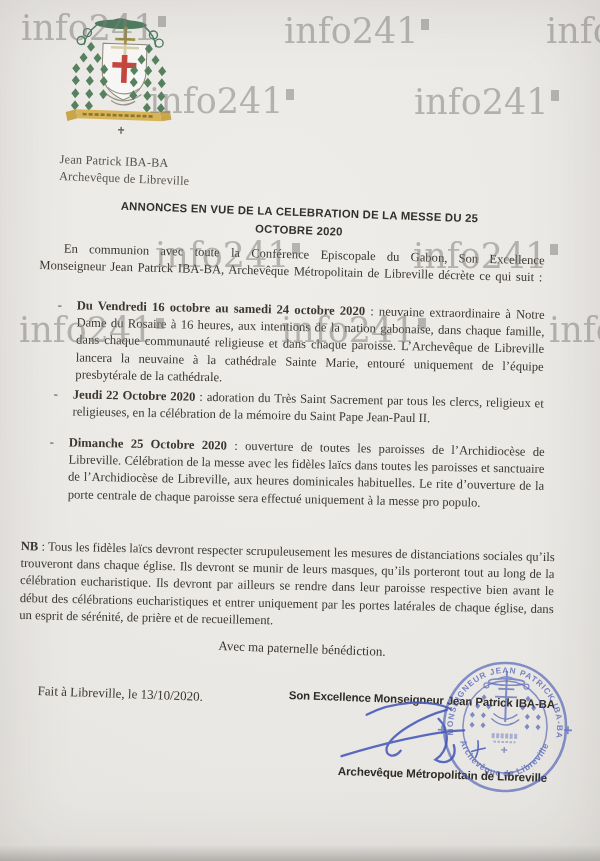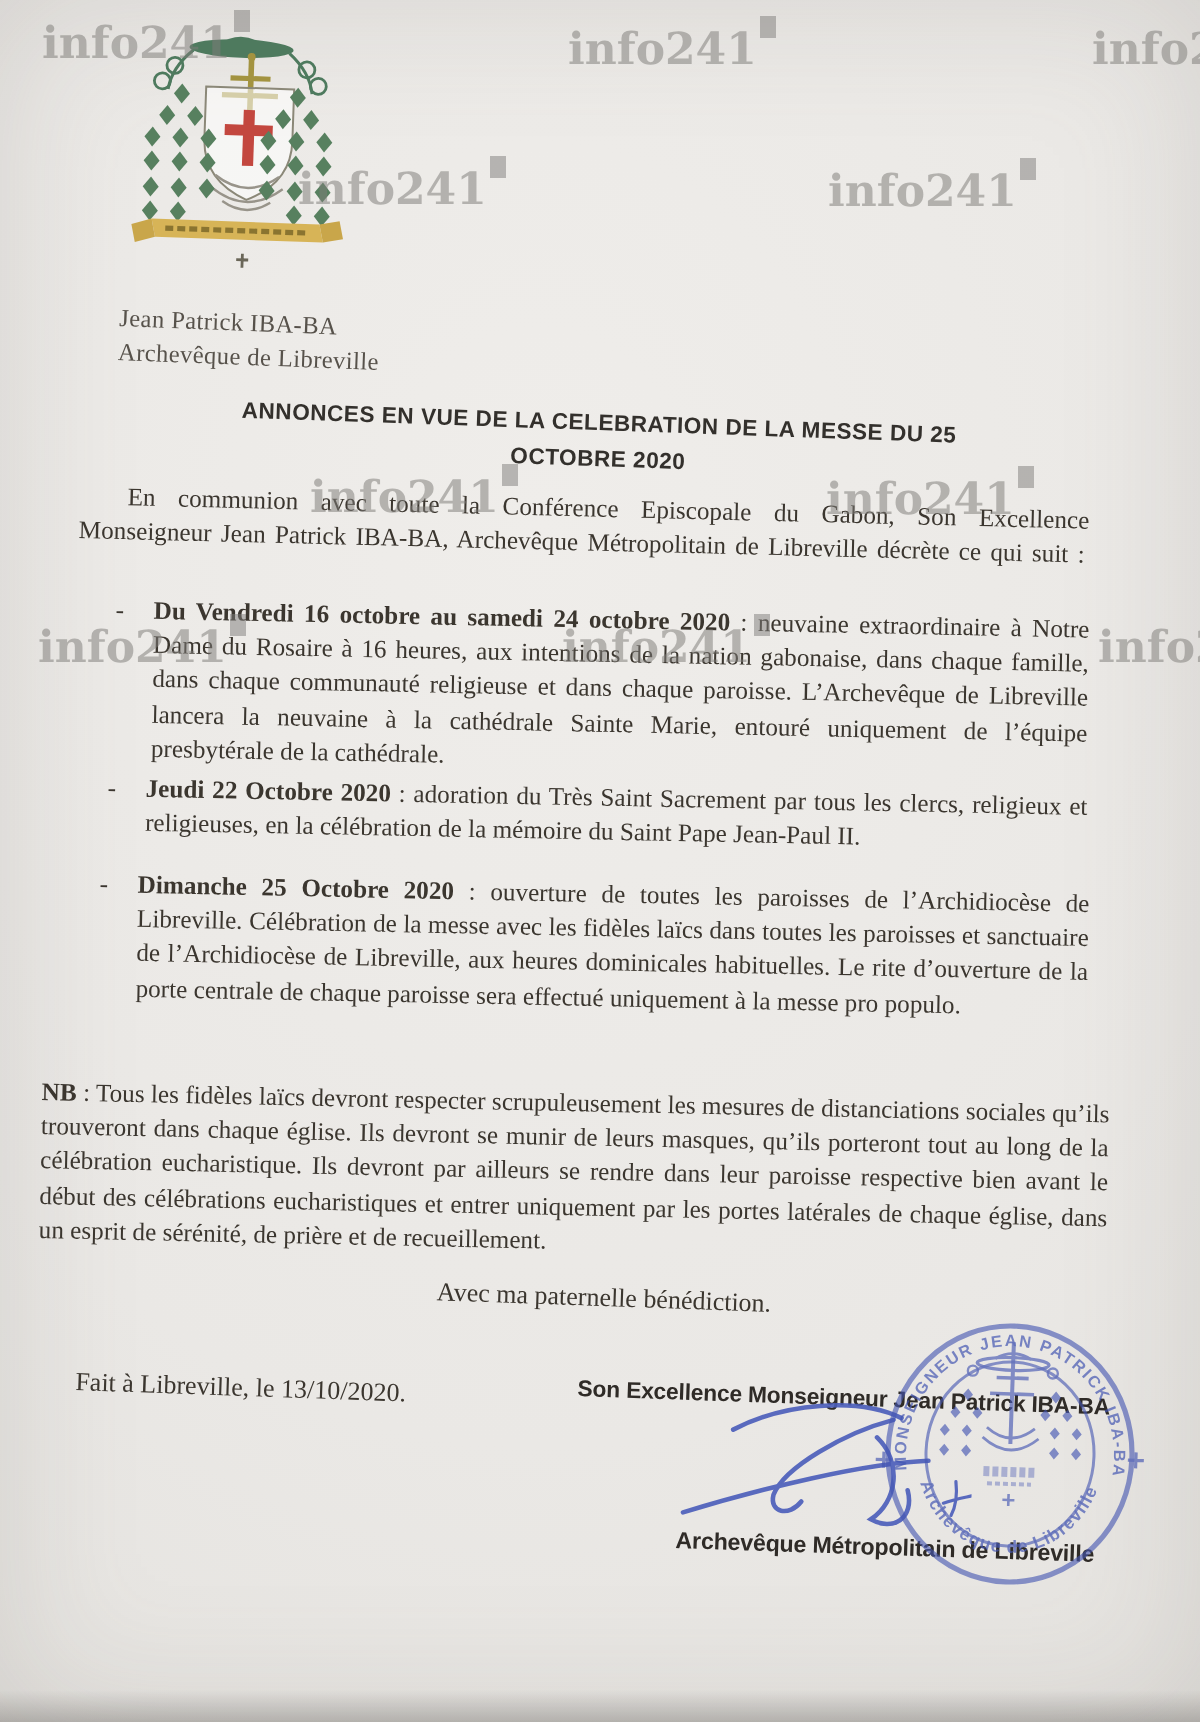--- a/index.html
+++ b/index.html
@@ -14,21 +14,21 @@
     box-shadow:inset 0 0 70px rgba(110,105,98,.18);
   }
   .bottom-shade{
     position:absolute;left:0;right:0;bottom:0;height:16px;z-index:8;
     background:linear-gradient(to bottom, rgba(95,92,88,0), rgba(95,92,88,.33));
     pointer-events:none;
   }
   
   .wm{
     position:absolute;z-index:6;white-space:nowrap;line-height:1;
-    font-family:"DejaVu Serif", serif;font-weight:bold;font-size:22px;
+    font-family:"DejaVu Serif", serif;font-weight:normal;font-size:35px;
     color:rgba(126,124,121,.52);
   }
   .wm .badge{
     display:inline-block;width:8px;height:11px;margin-left:2px;
     background:rgba(126,124,121,.5);transform:translateY(-13px);
   }
   
   .doc{position:absolute;inset:0;z-index:2;color:#3b362f;}
   .blk{position:absolute;transform-origin:0 0;}
   .letterhead{

